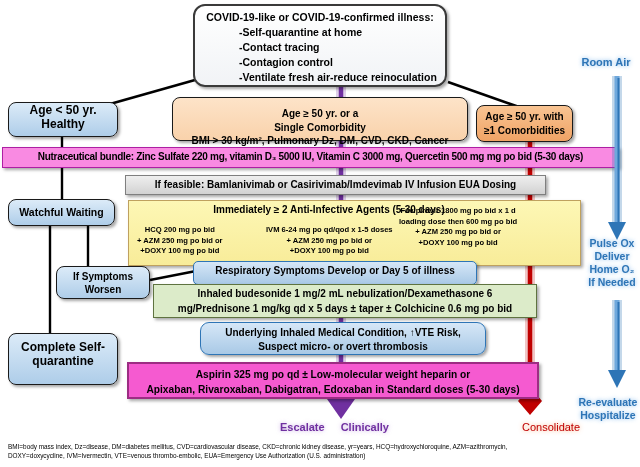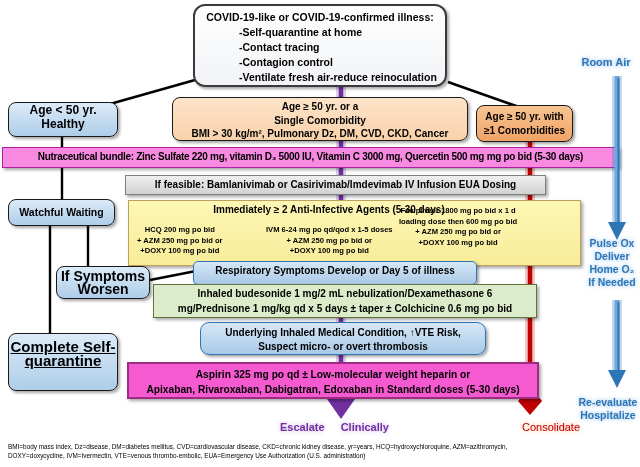--- a/index.html
+++ b/index.html
@@ -9,43 +9,43 @@
   #backlines{z-index:1;}
   .bx{position:absolute;box-sizing:border-box;z-index:2;font-weight:bold;text-align:center;}
   .shadow{box-shadow:2px 2px 3px rgba(0,0,0,.35);}
   .topbox{left:193px;top:4px;width:254px;height:83px;border:2px solid #3a3a3a;border-radius:12px;
           background:linear-gradient(#ffffff,#f1f3f6);font-size:10.5px;line-height:15px;padding-top:4px;}
   .topbox .items{text-align:left;padding-left:44px;}
   .bluebox{border:1.8px solid #1a1a1a;border-radius:8px;
            background:linear-gradient(#dcebf8,#aecde9);}
   .ageu50{left:8px;top:102px;width:110px;height:35px;font-size:12px;line-height:14px;padding-top:0;}
   .age50s{left:172px;top:97px;width:296px;height:44px;border:1.8px solid #1a1a1a;border-radius:8px;
-          background:linear-gradient(#fde3c8,#f9d2ab);font-size:10px;line-height:13.5px;padding-top:2px;}
+          background:linear-gradient(#fde3c8,#f9d2ab);font-size:10px;line-height:13.5px;padding-top:9px;}
   .age50m{left:476px;top:105px;width:97px;height:37px;border:1.8px solid #1a1a1a;border-radius:8px;
           background:linear-gradient(#f8c493,#f0a365);font-size:10px;line-height:14px;padding-top:4px;}
   .banner{left:2px;top:147px;width:617px;height:21px;border:1.5px solid #ad1fa3;background:#f98ae2;
           font-size:10px;line-height:18px;letter-spacing:-.3px;white-space:nowrap;}
   .graybox{left:125px;top:175px;width:421px;height:20px;border:1.8px solid #7f7f7f;
            background:linear-gradient(#efefef,#d2d2d2);font-size:10px;line-height:17px;white-space:nowrap;}
   .yellowbox{left:128px;top:200px;width:453px;height:66px;border:1.5px solid #bfa15f;
              background:linear-gradient(#fdf7b5,#f8ec99);font-size:7.6px;text-align:left;}
   .yellowbox .hdr{position:absolute;left:60px;top:3px;width:280px;font-size:10px;text-align:center;}
   .ycol{position:absolute;line-height:10.5px;text-align:center;}
   .ycol1{left:8px;top:24px;}
   .ycol2{left:137px;top:24px;}
   .ycol3{left:270px;top:5px;}
   .watchful{left:8px;top:199px;width:107px;height:27px;font-size:10.5px;line-height:24px;}
-  .worsen{left:56px;top:266px;width:94px;height:33px;font-size:14px;line-height:13px;padding-top:3px;}
+  .worsen{left:56px;top:266px;width:94px;height:33px;font-size:10px;line-height:13px;padding-top:3px;}
   .resp{left:193px;top:261px;width:284px;height:24px;border:1.8px solid #2e75b6;border-radius:5px;
         background:linear-gradient(#d6e7f7,#a9c9e6);font-size:10px;line-height:17px;white-space:nowrap;}
   .greenbox{left:153px;top:284px;width:384px;height:34px;border:1.5px solid #5f7340;
             background:#dcebc9;font-size:10px;line-height:14.5px;padding-top:2px;}
   .vte{left:200px;top:322px;width:286px;height:33px;border:1.8px solid #2e75b6;border-radius:9px;
        background:linear-gradient(#d6e7f7,#a9c9e6);font-size:10px;line-height:13.5px;padding-top:3px;}
-  .complete{left:8px;top:333px;width:110px;height:58px;font-size:15px;line-height:14px;padding-top:6px;text-decoration:underline;}
+  .complete{left:8px;top:333px;width:110px;height:52px;font-size:12px;line-height:14px;padding-top:6px;}
   .aspirin{left:127px;top:362px;width:412px;height:37px;border:2px solid #9c2d83;background:#f55ad0;
            font-size:10.2px;line-height:15px;padding-top:3px;}
   .sidelabel{position:absolute;z-index:4;color:#2e75b6;font-weight:bold;text-align:center;
              text-shadow:0 0 4px rgba(120,180,235,.9);}
   .roomair{left:576px;top:56px;width:60px;font-size:11px;}
   .pulseox{left:582px;top:237px;width:60px;font-size:10.5px;line-height:13px;}
   .reeval{left:574px;top:396px;width:68px;font-size:10.5px;line-height:13px;}
   .escalate{position:absolute;left:280px;top:421px;z-index:4;color:#7030a0;font-weight:bold;
             font-size:11px;display:flex;gap:16px;text-shadow:0 0 4px rgba(160,110,210,.55);}
   .consolidate{position:absolute;left:496px;top:421px;width:110px;z-index:4;color:#c00000;

